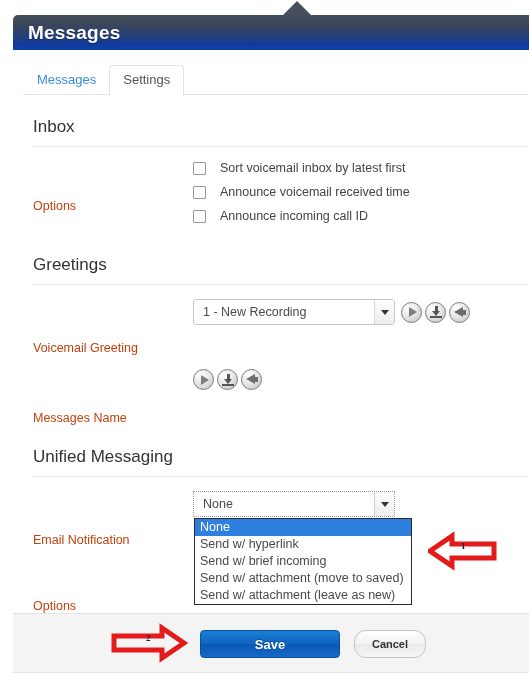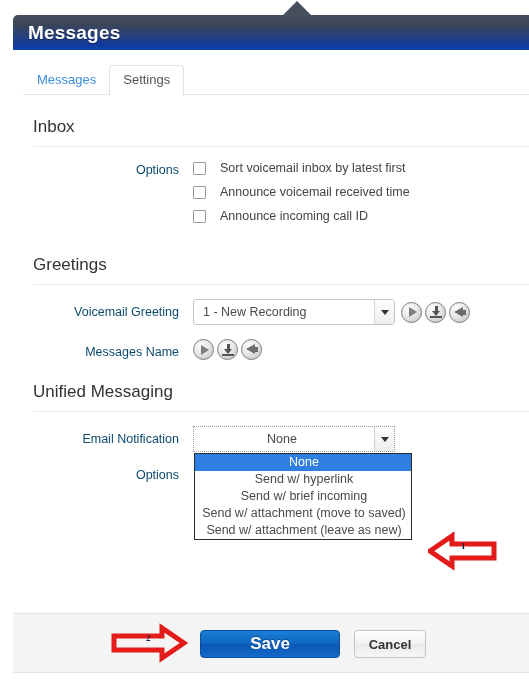--- a/index.html
+++ b/index.html
@@ -109,26 +109,27 @@
   }
 
   
   .row {
     display: flex;
     align-items: flex-start;
     margin-top: 14px;
   }
   .row-label {
     width: 160px;
-    text-align: right;
+    text-align: left;
     padding-right: 14px;
     font-size: 12.5px;
-    color: #0c4a6e;
+    color: #c2410c;
     padding-top: 2px;
     flex: none;
+    margin-top: 36px;
   }
   .row-label.mid { padding-top: 6px; }
   .row-field { flex: 1; position: relative; }
 
   
   .check-line {
     display: flex;
     align-items: center;
     margin-bottom: 10px;
   }
@@ -154,21 +155,20 @@
     border: 1px solid #c6c6c6;
     border-radius: 3px;
     display: flex;
     align-items: center;
     cursor: pointer;
     gap: 13px;
   }
   .select.focused {
     border: 1px dotted #9b9b9b;
     border-radius: 0;
-    text-align: center;
   }
   .select-value {
     font-size: 12.5px;
     color: #4a4a4a;
     padding-left: 9px;
     flex: 1;
     white-space: nowrap;
     overflow: hidden;
   }
   .select-arrow {
@@ -276,37 +276,37 @@
   .btn-save {
     position: absolute;
     left: 187px;
     top: 16px;
     width: 140px;
     height: 28px;
     border-radius: 4px;
     background: linear-gradient(to bottom, #1a7fd4 0%, #0e63c0 50%, #0a57b4 51%, #1569c9 100%);
     border: 1px solid #0b4f9e;
     color: #ffffff;
-    font-size: 17px;
+    font-size: 13px;
     font-weight: bold;
     display: flex; align-items: center; justify-content: center;
     cursor: pointer;
     text-shadow: 0 -1px 0 rgba(0,0,0,.3);
   }
   .btn-cancel {
     position: absolute;
     left: 341px;
     top: 16px;
     width: 72px;
     height: 28px;
-    border-radius: 4px;
+    border-radius: 12px;
     background: linear-gradient(to bottom, #ffffff 0%, #f2f2f2 50%, #e9e9e9 51%, #f7f7f7 100%);
     border: 1px solid #c3c3c3;
     color: #333333;
-    font-size: 13px;
+    font-size: 11px;
     font-weight: bold;
     display: flex; align-items: center; justify-content: center;
     cursor: pointer;
   }
 
   
   .annot { position: absolute; z-index: 60; }
   .annot .num {
     position: absolute;
     font-size: 9px;

